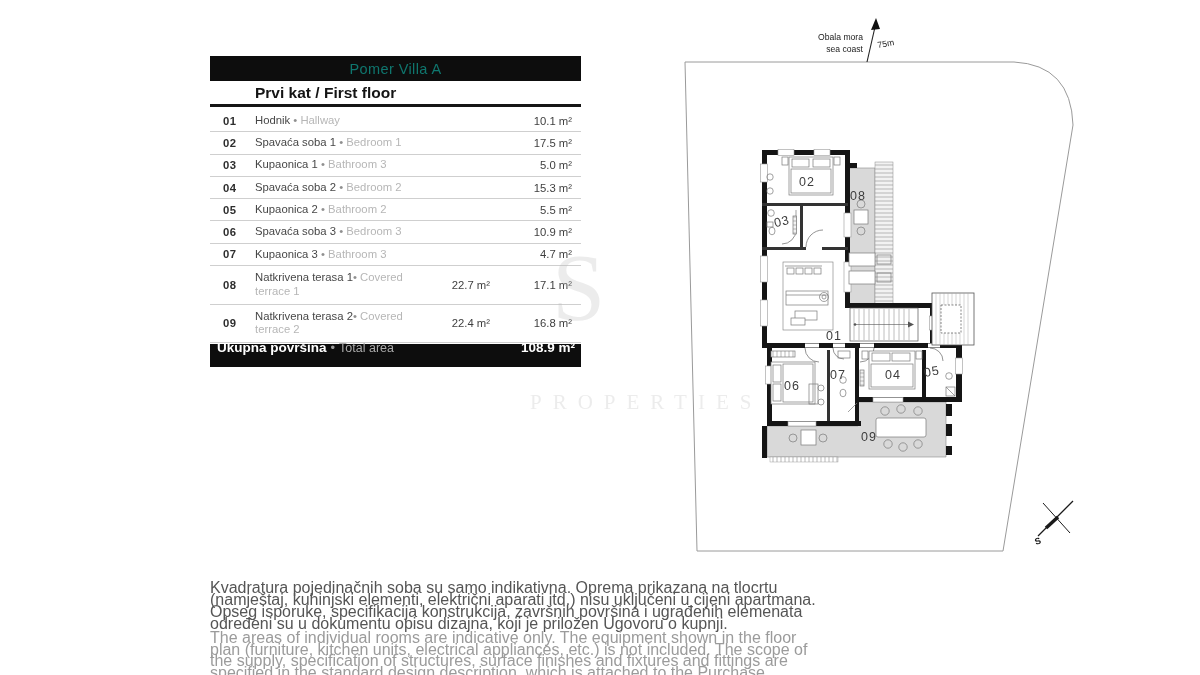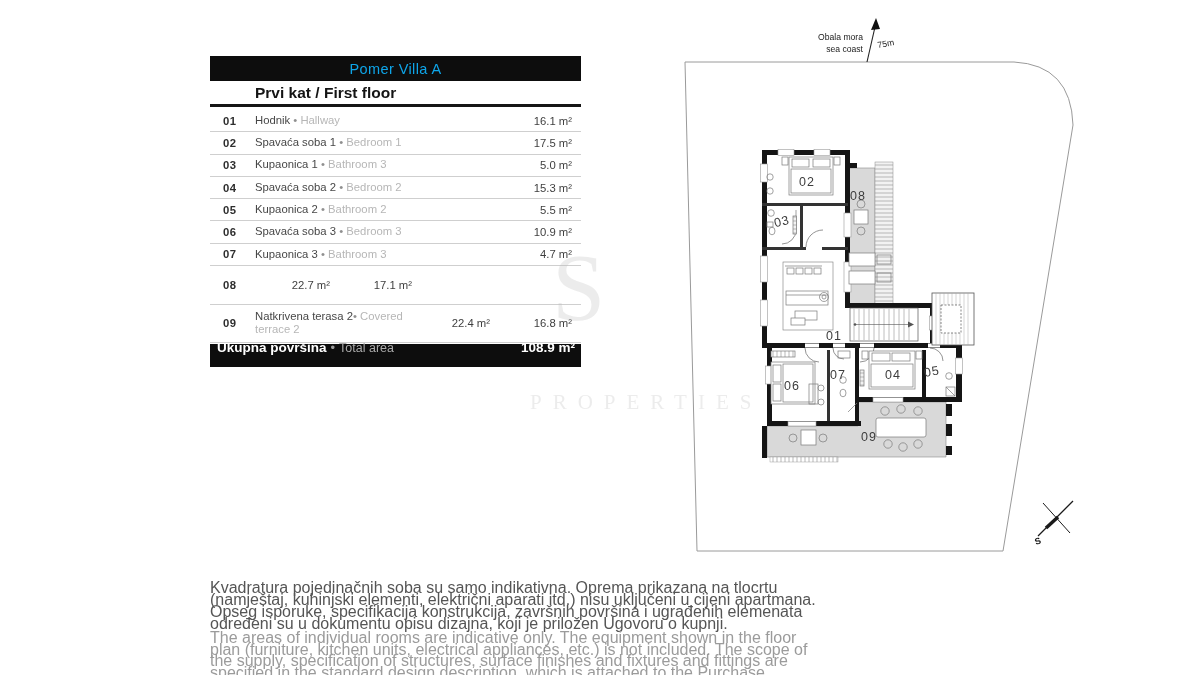--- a/index.html
+++ b/index.html
@@ -3,21 +3,21 @@
 <meta charset="utf-8">
 <style>
   * { margin:0; padding:0; box-sizing:border-box; }
   html,body { background:#fff; }
   body { font-family:"Liberation Sans", sans-serif; }
   #stage { position:relative; width:1200px; height:675px; background:#ffffff; overflow:hidden; }
 
   
   .tblwrap { position:absolute; left:210px; top:56px; width:371px; }
   .titlebar { position:absolute; left:0; top:0; width:371px; height:25px; background:#0d0d0d;
-              color:#0ea5e9; font-size:14.5px; letter-spacing:.4px; display:flex; align-items:center; justify-content:center; }
+              color:#0f766e; font-size:14.5px; letter-spacing:.4px; display:flex; align-items:center; justify-content:center; }
   .subtitle { position:absolute; left:0; top:25px; width:371px; height:26px; display:flex; align-items:center;
               padding-left:45px; font-size:15.5px; font-weight:700; color:#141414; border-bottom:3px solid #161616; }
   .rows { position:absolute; left:0; top:54px; width:371px; }
   .row { display:flex; align-items:center; border-bottom:1px solid #cfcfcf; font-size:11.3px; }
   .r-s { height:22.3px; }
   .r-l { height:38.5px; }
   .c-num { width:45px; padding-left:13px; font-weight:700; color:#2e2e2e; letter-spacing:.5px; }
   .c-name { width:160px; line-height:1.2; }
   .hr { color:#474747; }
   .bullet { color:#8f8f8f; }
@@ -58,21 +58,21 @@
     <div class="titlebar">
       <span>Pomer Villa A</span>
     </div>
     <div class="subtitle">Prvi kat / First floor</div>
 
     <div class="rows">
       <div class="row r-s">
         <span class="c-num">01</span>
         <span class="c-name"><span class="hr">Hodnik</span> <span class="bullet">•</span> <span class="en">Hallway</span></span>
         <span class="c-mid"></span>
-        <span class="c-area">16.1 m²</span>
+        <span class="c-area">10.1 m²</span>
       </div>
       <div class="row r-s">
         <span class="c-num">02</span>
         <span class="c-name"><span class="hr">Spavaća soba 1</span> <span class="bullet">•</span> <span class="en">Bedroom 1</span></span>
         <span class="c-mid"></span>
         <span class="c-area">17.5 m²</span>
       </div>
       <div class="row r-s">
         <span class="c-num">03</span>
         <span class="c-name"><span class="hr">Kupaonica 1</span> <span class="bullet">•</span> <span class="en">Bathroom 3</span></span>
@@ -98,20 +98,21 @@
         <span class="c-area">10.9 m²</span>
       </div>
       <div class="row r-s">
         <span class="c-num">07</span>
         <span class="c-name"><span class="hr">Kupaonica 3</span> <span class="bullet">•</span> <span class="en">Bathroom 3</span></span>
         <span class="c-mid"></span>
         <span class="c-area">4.7 m²</span>
       </div>
       <div class="row r-l">
         <span class="c-num">08</span>
+        <span class="c-name"><span class="hr">Natkrivena terasa 1</span><span class="bullet">•</span> <span class="en">Covered terrace 1</span></span>
         <span class="c-mid">22.7 m²</span>
         <span class="c-area">17.1 m²</span>
       </div>
       <div class="row r-l">
         <span class="c-num">09</span>
         <span class="c-name"><span class="hr">Natkrivena terasa 2</span><span class="bullet">•</span> <span class="en">Covered terrace 2</span></span>
         <span class="c-mid">22.4 m²</span>
         <span class="c-area">16.8 m²</span>
       </div>
     </div>

